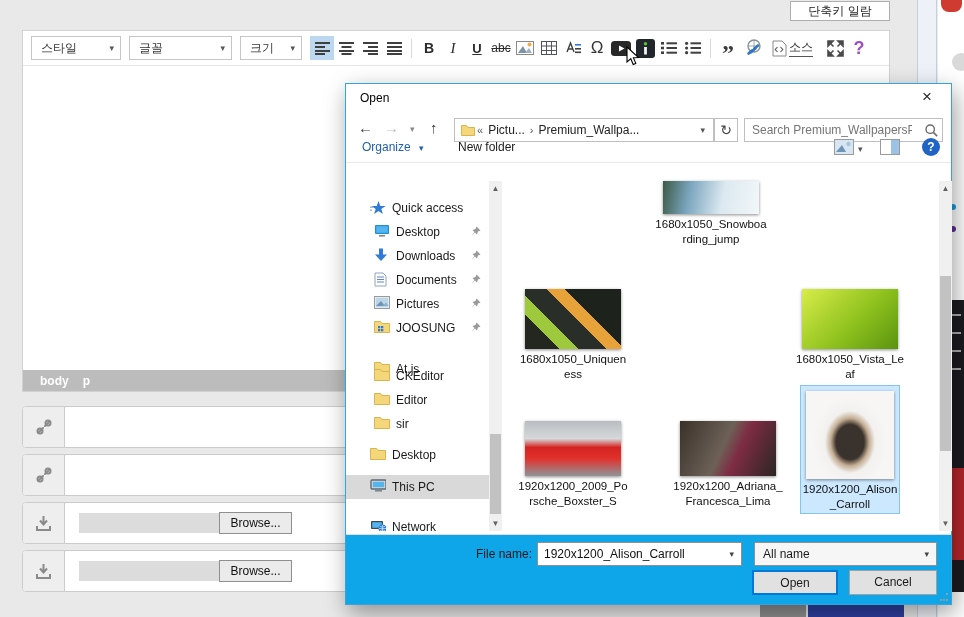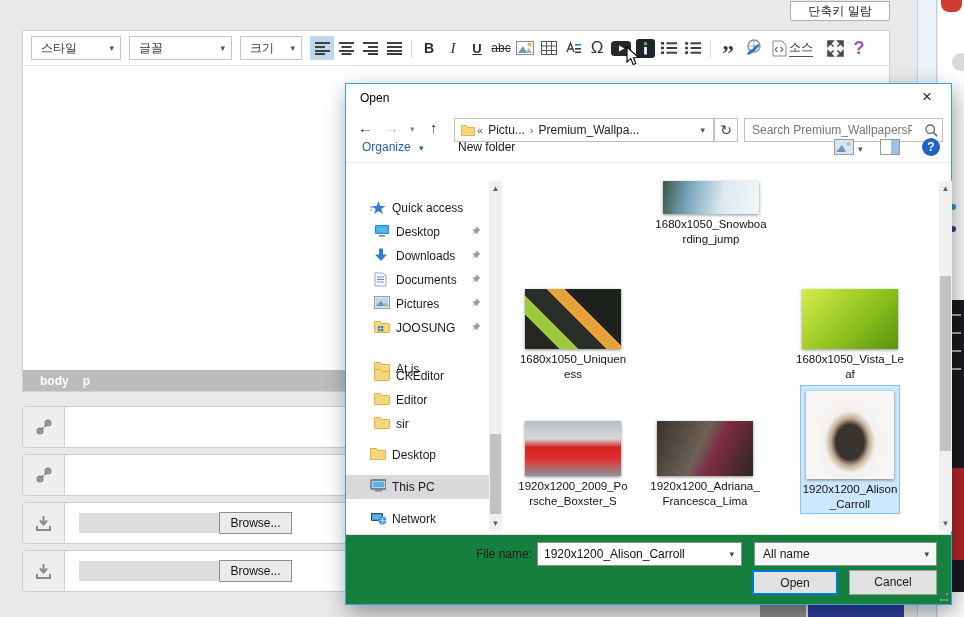--- a/index.html
+++ b/index.html
@@ -114,21 +114,21 @@
   .t2 { background:linear-gradient(100deg,#3c5a46 0%,#7ba6bf 28%,#dce9f0 62%,#f2f7f9 100%); }
   .t3 { background:linear-gradient(135deg,#aed437 0%,#6aa33a 55%,#3c7ec0 90%); }
   .t4 { background:linear-gradient(45deg,#23271f 0 22%,#9fc93c 22% 34%,#2a2e28 34% 52%,#e8a23a 52% 64%,#1e221c 64% 100%); }
   .t5 { background:linear-gradient(115deg,#8a6a4e 0%,#cfc4b8 30%,#efe9e2 65%,#f7f3ee 100%); }
   .t6 { background:linear-gradient(135deg,#d8ec49 0%,#8fc21e 55%,#5a9410 100%); }
   .t7 { background:linear-gradient(180deg,#b9bdc1 0%,#d6d9db 32%,#d42421 48%,#e2302c 68%,#8e9499 100%); }
   .t8 { background:linear-gradient(115deg,#393129 0%,#6d6157 45%,#7e2c44 60%,#2b2624 100%); }
   .t9 { background:radial-gradient(ellipse 42% 52% at 50% 58%,#3a322c 0 38%,#c4ad93 52%,#f2f1ef 68%,#f7f6f5 100%); }
 
   
-  .dlg-footer { position:absolute; left:0; top:450px; width:605px; height:70px; background:#15803d; border-top:1px solid #dcdcdc; }
+  .dlg-footer { position:absolute; left:0; top:450px; width:605px; height:70px; background:#0ea5e9; border-top:1px solid #dcdcdc; }
   .fn-label { position:absolute; left:0; top:12px; width:186px; text-align:right; font-size:12px; }
   .fn-combo { position:absolute; left:191px; top:7px; width:205px; height:24px; border:1px solid #8f8f8f; background:#fff;
     display:flex; align-items:center; }
   .fn-combo input { border:none; outline:none; flex:1; font-size:12px; padding-left:6px; color:#111;
     font-family:"Liberation Sans", sans-serif; background:transparent; }
   .combo-caret { font-size:9px; color:#444; padding:0 7px; }
   .ft-select { position:absolute; left:408px; top:7px; width:183px; height:24px; border:1px solid #8f8f8f; background:#f6f6f6;
     display:flex; align-items:center; font-size:12px; }
   .ft-select span.vtext { flex:1; padding-left:8px; }
   .btn { position:absolute; top:35px; height:25px; background:#e1e1e1; font-size:12px; text-align:center; line-height:22px; }
@@ -546,21 +546,21 @@
       <span class="si-label">Desktop</span>
     </div>
     <div class="side-item lv0 sel" style="top:296px">
       <svg class="si-ico" width="17" height="14">
           <rect x="1" y="1" width="15" height="9" rx="1" fill="none" stroke="#5e6a74" stroke-width="1.4"></rect>
           <rect x="2.8" y="2.8" width="11.4" height="5.4" fill="#53b4ef"></rect>
           <rect x="5" y="11" width="7" height="1.6" fill="#7c8a94"></rect>
         </svg>
       <span class="si-label">This PC</span>
     </div>
-    <div class="side-item lv0" style="top:328px">
+    <div class="side-item lv0" style="top:336px">
       <svg class="si-ico" width="17" height="14">
           <rect x="1" y="2" width="12" height="8" rx="1" fill="#3b4750"></rect>
           <rect x="2.2" y="3.2" width="9.6" height="5.6" fill="#53b4ef"></rect>
           <circle cx="12.5" cy="9.5" r="4" fill="#2f7bd6"></circle>
           <path d="M8.8 9.5 h7.4 M12.5 5.8 v7.4 M9.6 7 c2 1.4 3.8 1.4 5.8 0 M9.6 12 c2 -1.4 3.8 -1.4 5.8 0" stroke="#cfe6f8" stroke-width=".7" fill="none"></path>
         </svg>
       <span class="si-label">Network</span>
     </div>
   </div>
 
@@ -581,21 +581,21 @@
   </div>
   <div class="fcell" style="left:448px;top:205px">
     <div class="fthumb t6" style="height:60px"></div>
     <div class="flabel">1680x1050_Vista_Leaf</div>
   </div>
 
   <div class="fcell" style="left:171px;top:337px">
     <div class="fthumb t7" style="height:55px"></div>
     <div class="flabel">1920x1200_2009_Porsche_Boxster_S</div>
   </div>
-  <div class="fcell" style="left:303px;top:337px">
+  <div class="fcell" style="left:326px;top:337px">
     <div class="fthumb t8" style="height:55px"></div>
     <div class="flabel">1920x1200_Adriana_Francesca_Lima</div>
   </div>
   <div class="fcell sel-cell" style="left:454px;top:301px;width:100px;height:129px;padding-top:5px">
     <div class="fthumb t9" style="width:88px;height:88px"></div>
     <div class="flabel">1920x1200_Alison_Carroll</div>
   </div>
 
   <div class="sb-track list-scroll">
     <div class="sb-arrow" style="top:0">▲</div>

